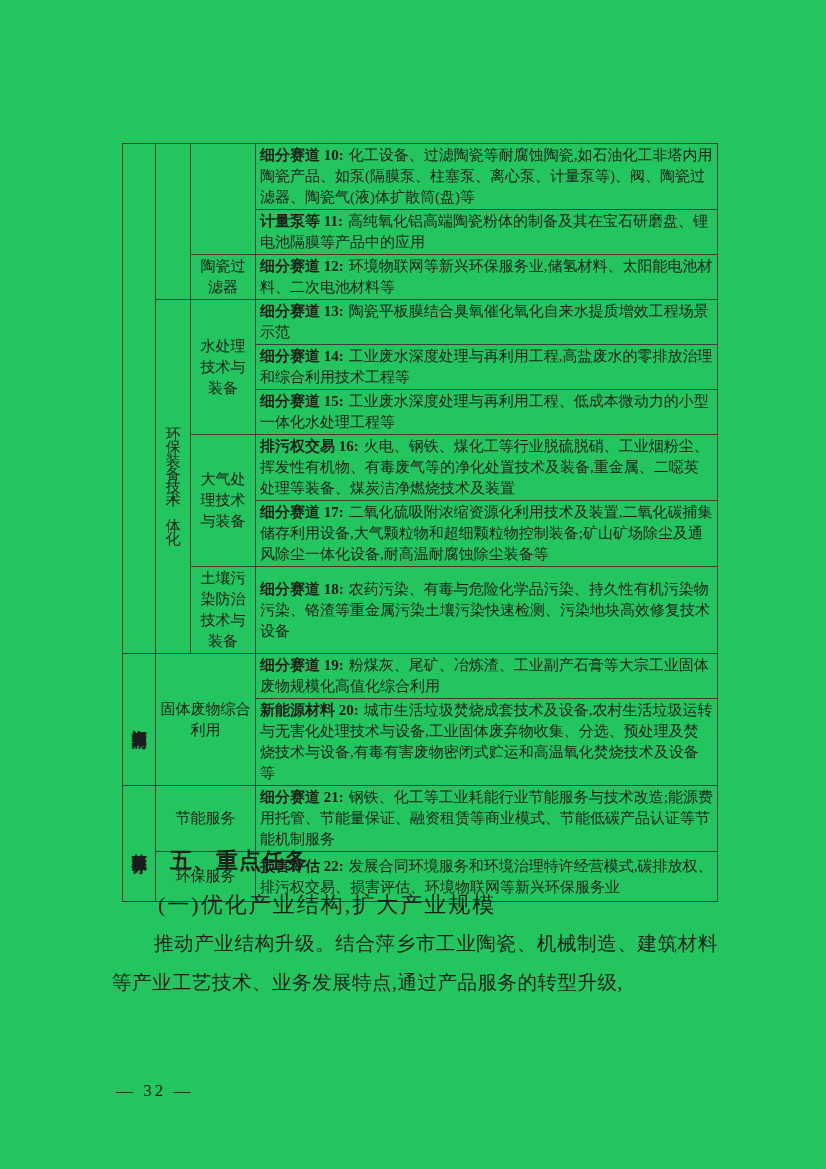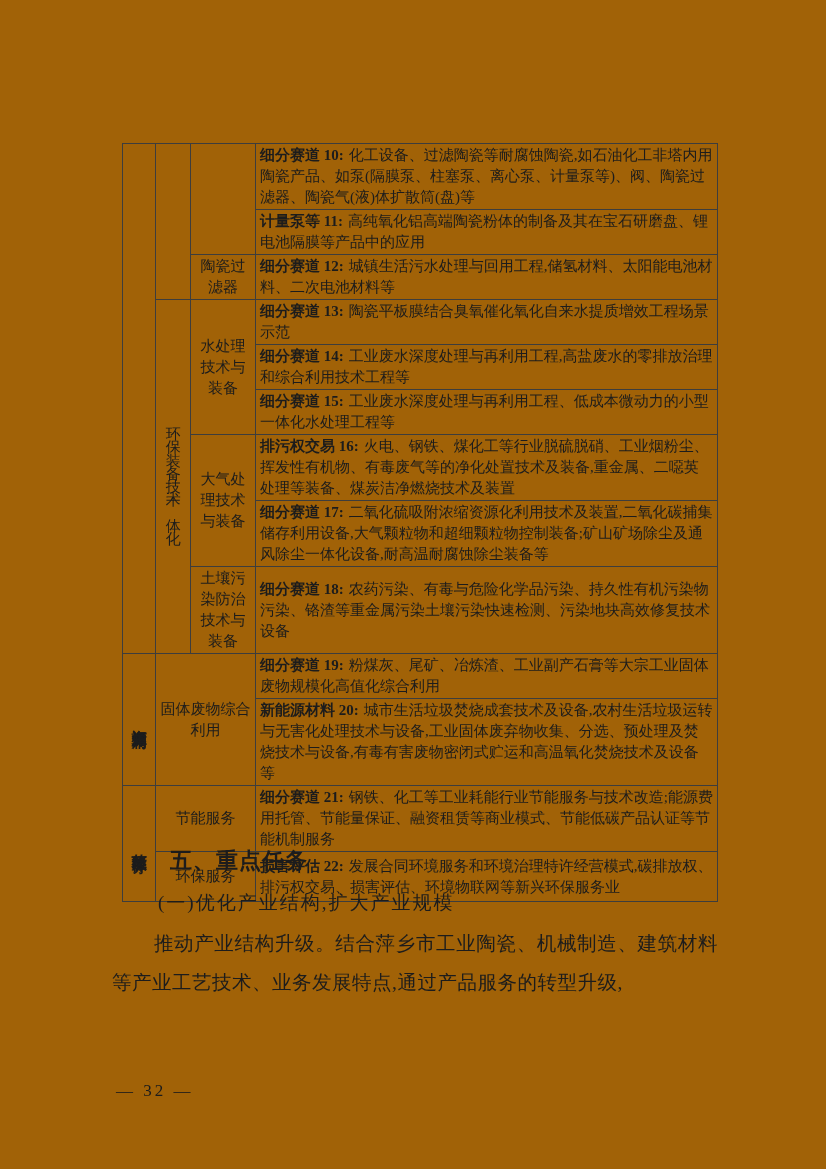--- a/index.html
+++ b/index.html
@@ -1,19 +1,19 @@
 <!DOCTYPE html>
 <html><head>
 <meta charset="utf-8">
 <style>
   html,body{margin:0;padding:0;background:#e8e8e8;}
   .page{
     position:relative;
     width:826px;height:1169px;
-    background:#a16207;
+    background:#22c55e;
     font-family:"Liberation Serif","DejaVu Serif",serif;
     color:#1c1c1c;
     overflow:hidden;
   }
   
   table.doc-table{
     position:absolute;left:122px;top:143px;
     width:595px;
     border-collapse:collapse;
     table-layout:fixed;
@@ -48,21 +48,21 @@
   tr.h2c{height:50px}
   tr.h4{height:86px}
   
   .section-heading{
     position:absolute;left:170px;top:846px;
     font-family:"Liberation Sans","DejaVu Sans",sans-serif;
     font-weight:700;font-size:22px;letter-spacing:1px;
   }
   .sub-heading{
     position:absolute;left:158px;top:890px;
-    font-size:19px;letter-spacing:2px;
+    font-size:22px;letter-spacing:2px;
   }
   .body-paragraph{
     position:absolute;left:112px;top:924px;width:606px;
     font-size:19.5px;line-height:39px;
     text-indent:2.15em;text-align:justify;
     letter-spacing:0.5px;
   }
   .page-number{
     position:absolute;left:116px;top:1081px;
     font-size:17px;letter-spacing:3px;
@@ -90,21 +90,21 @@
         </td>
       </tr>
       <tr class="h2">
         <td class="track">
           <span class="track-label">计量泵等 11:</span><span>高纯氧化铝高端陶瓷粉体的制备及其在宝石研磨盘、锂电池隔膜等产品中的应用</span>
         </td>
       </tr>
       <tr class="h2">
         <td class="center">陶瓷过滤器</td>
         <td class="track">
-          <span class="track-label">细分赛道 12:</span><span>城镇生活污水处理与回用工程,储氢材料、太阳能电池材料、二次电池材料等</span>
+          <span class="track-label">细分赛道 12:</span><span>环境物联网等新兴环保服务业,储氢材料、太阳能电池材料、二次电池材料等</span>
         </td>
       </tr>
       <tr class="h2">
         <td rowspan="6" class="vert">
           <span class="vtext spread">环保装备技术一体化</span>
         </td>
         <td rowspan="3" class="center">水处理技术与装备</td>
         <td class="track">
           <span class="track-label">细分赛道 13:</span><span>陶瓷平板膜结合臭氧催化氧化自来水提质增效工程场景示范</span>
         </td>

